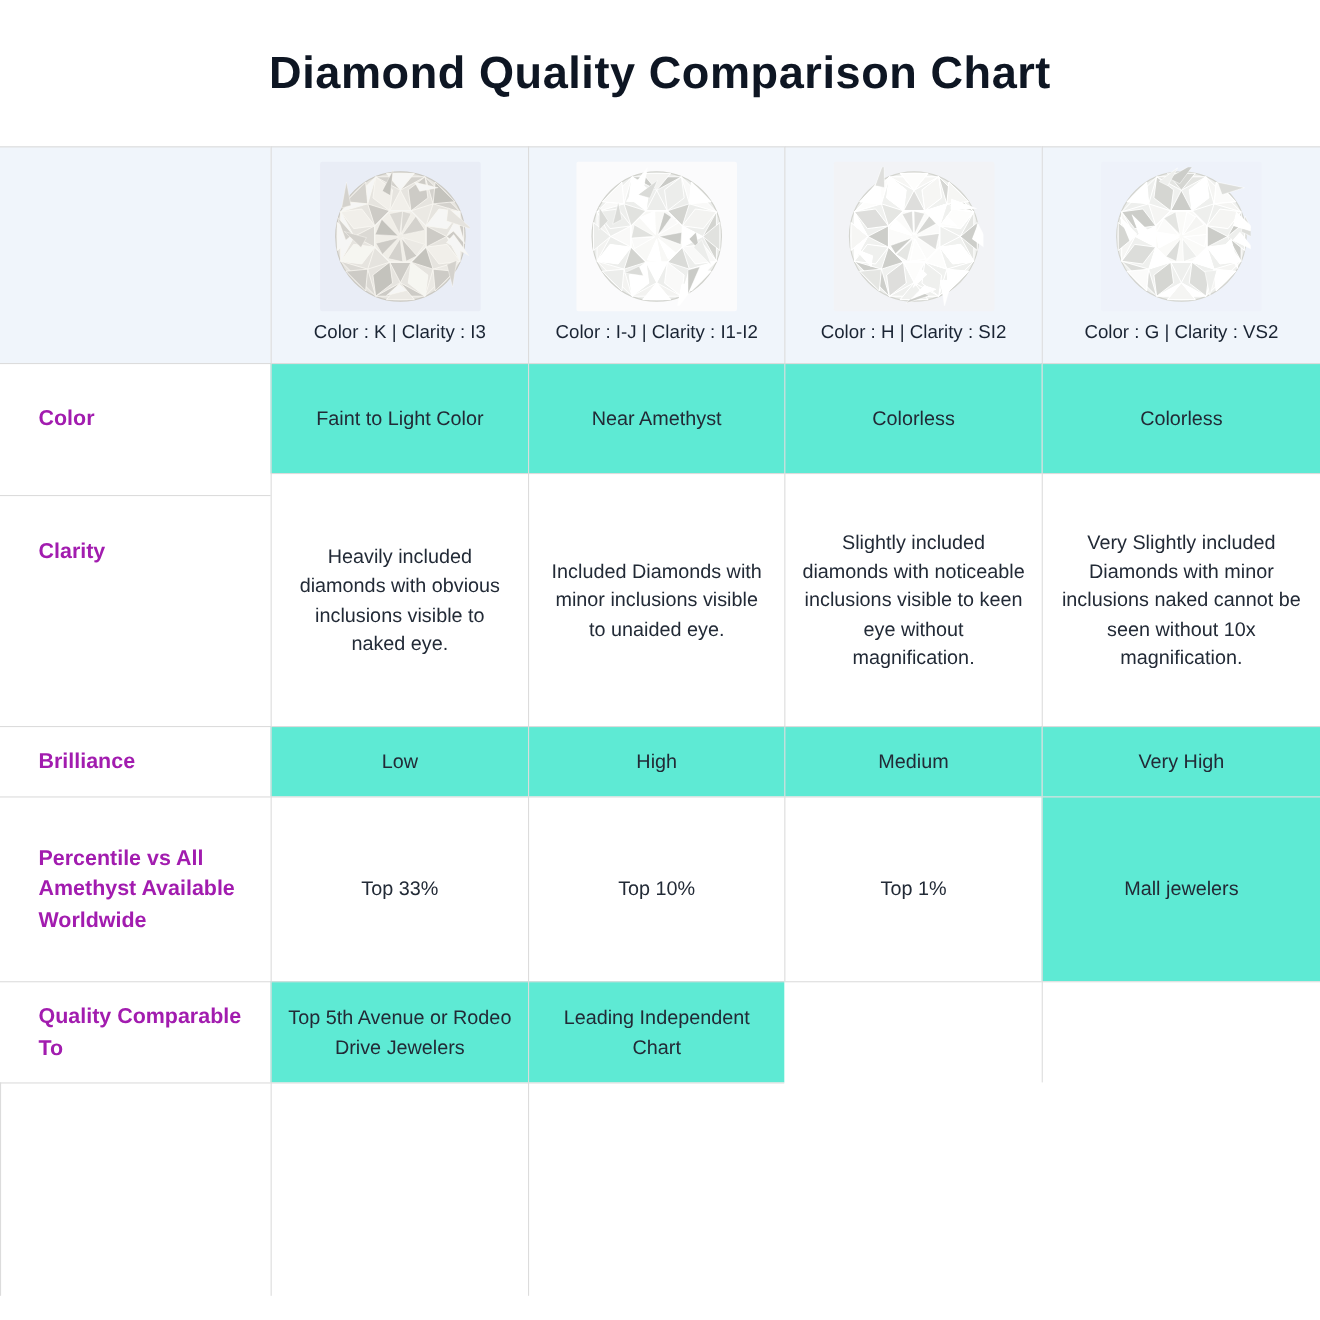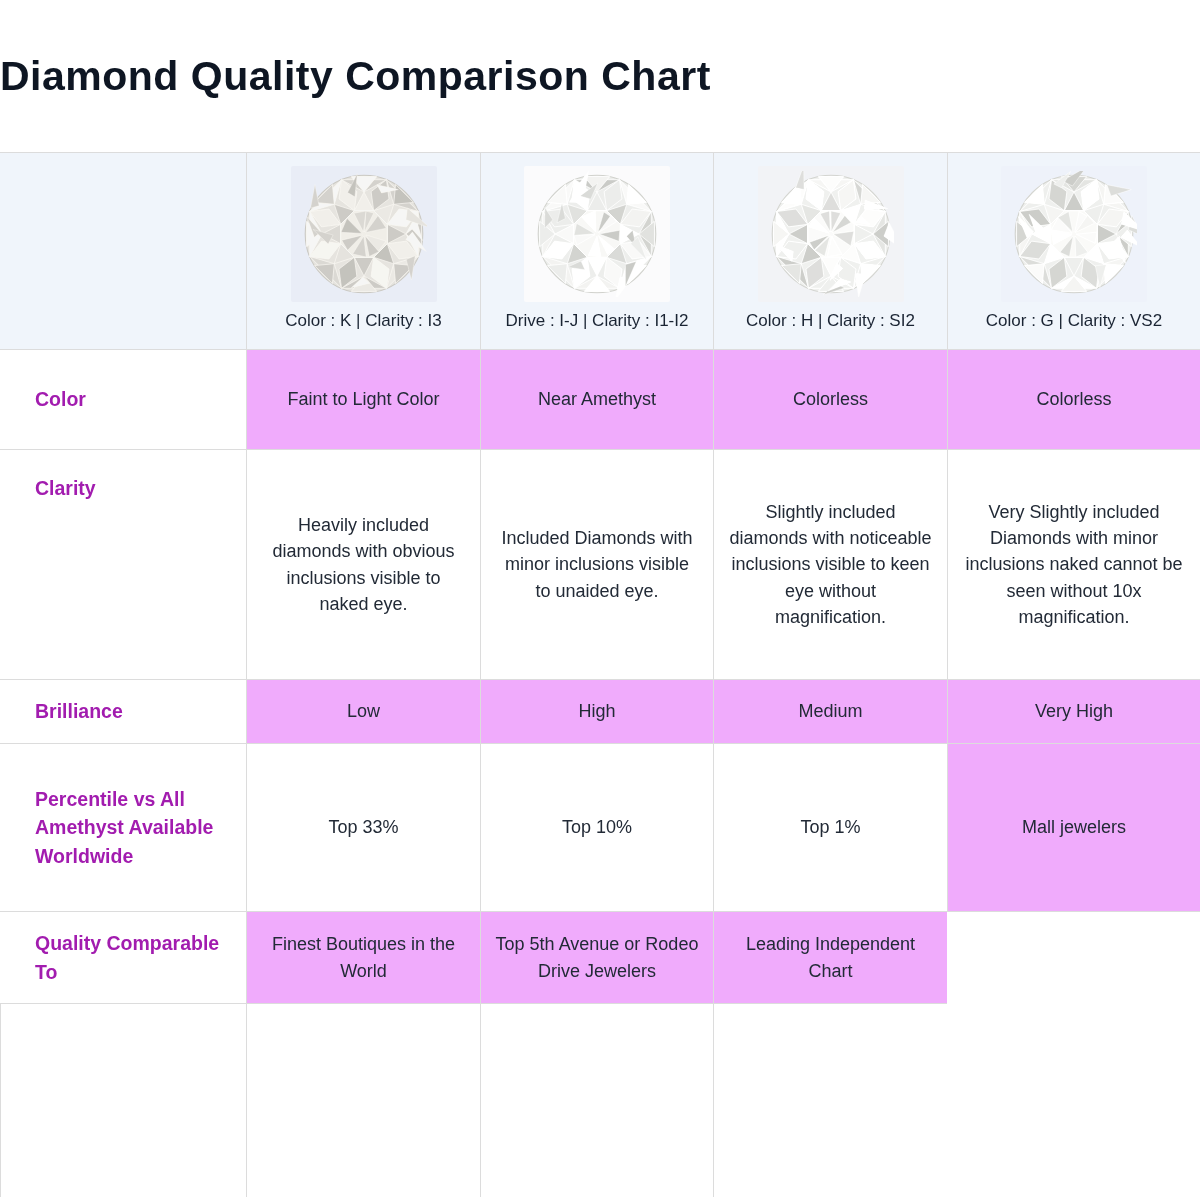--- a/index.html
+++ b/index.html
@@ -1,42 +1,42 @@
 <!DOCTYPE html>
 <html><head>
 <meta charset="utf-8">
 <style>
   html,body{margin:0;padding:0;}
   body{
     width:1200px;height:1200px;background:#ffffff;
     font-family:"Liberation Sans",sans-serif;color:#1c2430;
     overflow:hidden;
   }
-  .title-wrap{height:152px;display:flex;align-items:center;}
+  .title-wrap{height:133px;display:flex;align-items:center;justify-content:center;}
   .page-title{margin:0;font-size:41px;font-weight:700;letter-spacing:.5px;color:#0e1623;}
 
   .grid{
     display:grid;height:1045px;
     grid-template-columns:246px 234px 233px 234px 1fr;
     grid-template-rows:197px 100px 230px 64px 168px 92px auto;
   }
   .cell{
     display:flex;align-items:center;justify-content:center;
     text-align:center;padding:8px 14px;box-sizing:border-box;
     font-size:18px;line-height:1.45;color:#222a36;
     border-top:1px solid #dcdcdc;
   }
   .vline{border-left:1px solid #dcdcdc;}
   .label-cell{
     justify-content:flex-start;text-align:left;
     padding-left:35px;padding-right:12px;
     font-weight:700;font-size:19.5px;color:#a21caf;line-height:1.45;
   }
-  .label-top{align-items:flex-start;padding-top:24px;}
-  .stripe{background:#f0abfc;}
+  .label-top{align-items:flex-start;padding-top:36px;margin-top:20px;}
+  .stripe{background:#5eead4;}
   .header-cell{
     background:#f0f5fb;flex-direction:column;justify-content:space-between;
     padding:13px 6px 15px;
   }
   .caption{font-size:17px;color:#1a2433;white-space:nowrap;}
   .diamond-photo{
     width:146px;height:136px;display:flex;align-items:center;justify-content:center;
     border-radius:2px;
   }
   .p1{background:#e9edf6;} .p2{background:#fbfbfc;} .p3{background:#f2f3f6;} .p4{background:#eef2fa;}
@@ -165,21 +165,21 @@
           <polygon points="81.8,101.4 77.3,123.1 94.5,100.0" fill="#ffffff" stroke="rgba(255,255,255,0.9)" stroke-width="0.4"></polygon>
           <polygon points="17.9,46.4 10.3,34.6 10.1,54.5" fill="#d6d7d4" stroke="rgba(255,255,255,0.9)" stroke-width="0.4"></polygon>
           <polygon points="88.1,62.2 97.3,72.7 94.0,56.4" fill="#c6c7c3" stroke="rgba(255,255,255,0.9)" stroke-width="0.4"></polygon>
           <polygon points="44.0,29.9 45.7,10.4 33.7,29.7" fill="#ffffff" stroke="rgba(255,255,255,0.9)" stroke-width="0.4"></polygon>
           <polygon points="54.1,26.8 60.7,11.4 43.9,23.8" fill="#d6d7d4" stroke="rgba(255,255,255,0.9)" stroke-width="0.4"></polygon>
           <polygon points="87.1,89.0 87.0,110.2 97.4,86.2" fill="#c6c7c3" stroke="rgba(255,255,255,0.9)" stroke-width="0.4"></polygon>
           <polygon points="91.9,69.2 107.4,85.1 99.1,62.8" fill="#e7e8e6" stroke="rgba(255,255,255,0.9)" stroke-width="0.4"></polygon>
           <polygon points="29.9,45.2 26.7,30.2 21.9,49.4" fill="#d6d7d4" stroke="rgba(255,255,255,0.9)" stroke-width="0.4"></polygon>
         </svg>
     </div>
-    <div class="caption">Drive : I-J | Clarity : I1-I2</div>
+    <div class="caption">Color : I-J | Clarity : I1-I2</div>
   </div>
   <div class="cell header-cell vline">
     <div class="diamond-photo p3">
       <svg class="gem" viewBox="0 0 120 120">
           <circle cx="60" cy="60" r="56" fill="#e8e9e7" stroke="#cdcec9" stroke-width="1"></circle>
           <polygon points="88.3,31.7 81.4,8.3 111.7,38.6" fill="#cfd0cc" stroke="rgba(255,255,255,0.9)" stroke-width="0.7"></polygon>
           <polygon points="88.3,31.7 90.1,12.8 107.2,29.9" fill="#eeeeec" stroke="rgba(255,255,255,0.9)" stroke-width="0.7"></polygon>
           <polygon points="100.0,60.0 111.7,38.6 111.7,81.4" fill="#dddedb" stroke="rgba(255,255,255,0.9)" stroke-width="0.7"></polygon>
           <polygon points="100.0,60.0 114.7,47.9 114.7,72.1" fill="#c6c7c3" stroke="rgba(255,255,255,0.9)" stroke-width="0.7"></polygon>
           <polygon points="88.3,88.3 111.7,81.4 81.4,111.7" fill="#e7e8e6" stroke="rgba(255,255,255,0.9)" stroke-width="0.7"></polygon>
@@ -311,21 +311,20 @@
   <div class="cell vline stripe">Medium</div>
   <div class="cell vline stripe">Very High</div>
 
   <div class="cell label-cell">Percentile vs All Amethyst Available Worldwide</div>
   <div class="cell vline">Top 33%</div>
   <div class="cell vline">Top 10%</div>
   <div class="cell vline">Top 1%</div>
 
   <div class="cell vline stripe">Mall jewelers</div>
   <div class="cell label-cell">Quality Comparable To</div>
-  <div class="cell vline stripe">Finest Boutiques in the World</div>
   <div class="cell vline stripe">Top 5th Avenue or Rodeo Drive Jewelers</div>
   <div class="cell vline stripe">Leading Independent Chart</div>
 
   <div class="cell"></div>
   <div class="cell vline"></div>
   <div class="cell vline"></div>
   <div class="cell vline"></div>
   <div class="cell vline"></div>
 
 </div>

